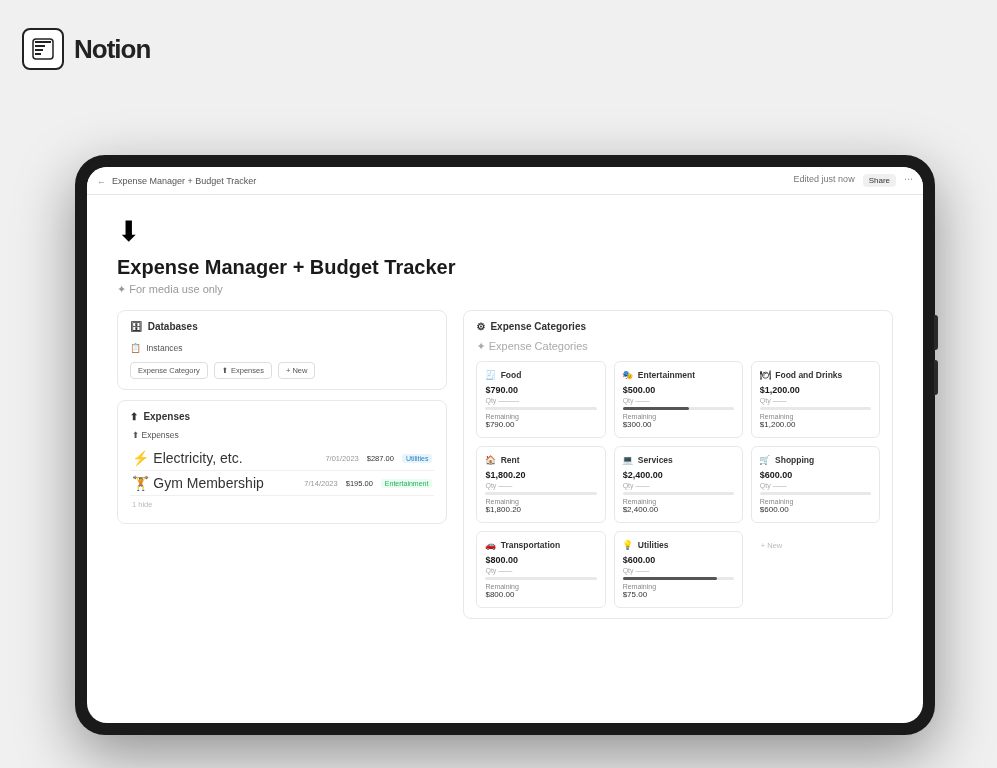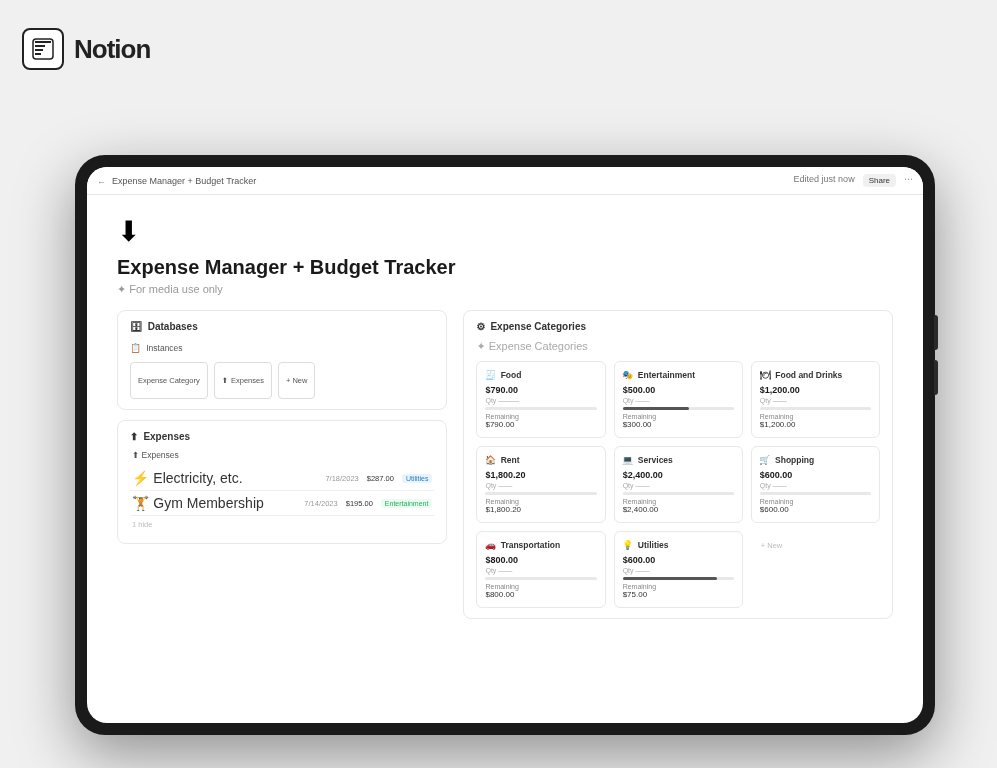--- a/index.html
+++ b/index.html
@@ -181,21 +181,21 @@
       margin-top: 6px;
     }
     .db-btn {
       display: flex;
       align-items: center;
       gap: 3px;
       font-size: 7.5px;
       color: #555;
       border: 1px solid #ddd;
       border-radius: 4px;
-      padding: 13px 7px;
+      padding: 3px 7px;
       cursor: pointer;
       background: #fff;
     }
 
     
     .expense-subheader {
       display: flex;
       align-items: center;
       gap: 5px;
       font-size: 8.5px;
@@ -403,21 +403,21 @@
               <span class="section-icon">⬆</span>
               <span>Expenses</span>
             </div>
             <div class="expense-subheader">
               <span>⬆ Expenses</span>
             </div>
 
             <div class="expense-row">
               <span class="expense-name">⚡ Electricity, etc.</span>
               <div class="expense-meta">
-                <span class="expense-date">7/18/2023</span>
+                <span class="expense-date">7/01/2023</span>
                 <span class="expense-amount">$287.00</span>
                 <span class="expense-tag utilities">Utilities</span>
               </div>
             </div>
             <div class="expense-row">
               <span class="expense-name">🏋 Gym Membership</span>
               <div class="expense-meta">
                 <span class="expense-date">7/14/2023</span>
                 <span class="expense-amount">$195.00</span>
                 <span class="expense-tag gym">Entertainment</span>

